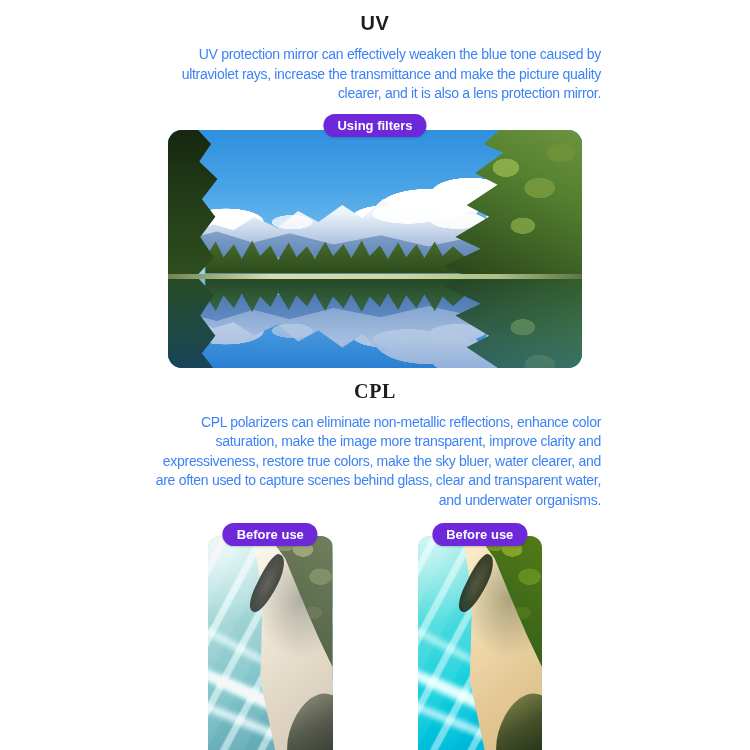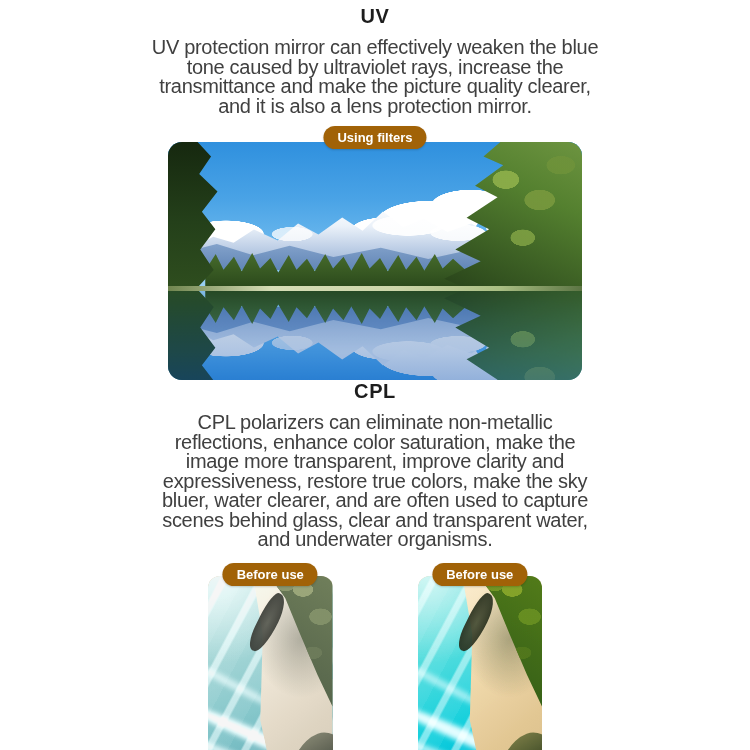--- a/index.html
+++ b/index.html
@@ -6,31 +6,31 @@
   body{background:#ffffff;}
   .page{
     position:relative;width:750px;height:750px;margin:0 auto;
     background:#ffffff;overflow:hidden;
     font-family:"Liberation Sans",sans-serif;
   }
   .section-title{
     margin:0;text-align:center;font-size:20px;font-weight:700;
     color:#1d1d1d;letter-spacing:.6px;line-height:22px;
   }
-  .title-uv{padding-top:5px;}
-  .title-cpl{}
+  .title-uv{padding-top:12px;}
+  .title-cpl{margin-top:12px;font-family:Liberation Serif, serif;}
   .section-body{
-    width:452px;margin:11px auto 0;color:#404040;
-    font-size:20px;line-height:19.5px;letter-spacing:-0.3px;text-align:center;
+    width:452px;margin:11px auto 0;color:#3b82f6;
+    font-size:14px;line-height:19.5px;letter-spacing:-0.3px;text-align:right;
   }
   .figure{position:relative;}
   .hero-figure{width:414px;height:238px;margin:26px auto 0;}
   .badge{
     position:absolute;left:50%;transform:translateX(-50%);
-    background:#a16207;color:#ffffff;font-size:13px;font-weight:700;
+    background:#6d28d9;color:#ffffff;font-size:13px;font-weight:700;
     padding:4px 14px;border-radius:14px;white-space:nowrap;z-index:9;
     box-shadow:0 1px 2px rgba(0,0,0,.18);
   }
   .hero-figure .badge{top:-16px;}
   .compare .badge{top:-13px;text-align:right;}
 
   
   .landscape{
     position:absolute;inset:0;border-radius:14px;overflow:hidden;background:#4aa3e6;
   }

